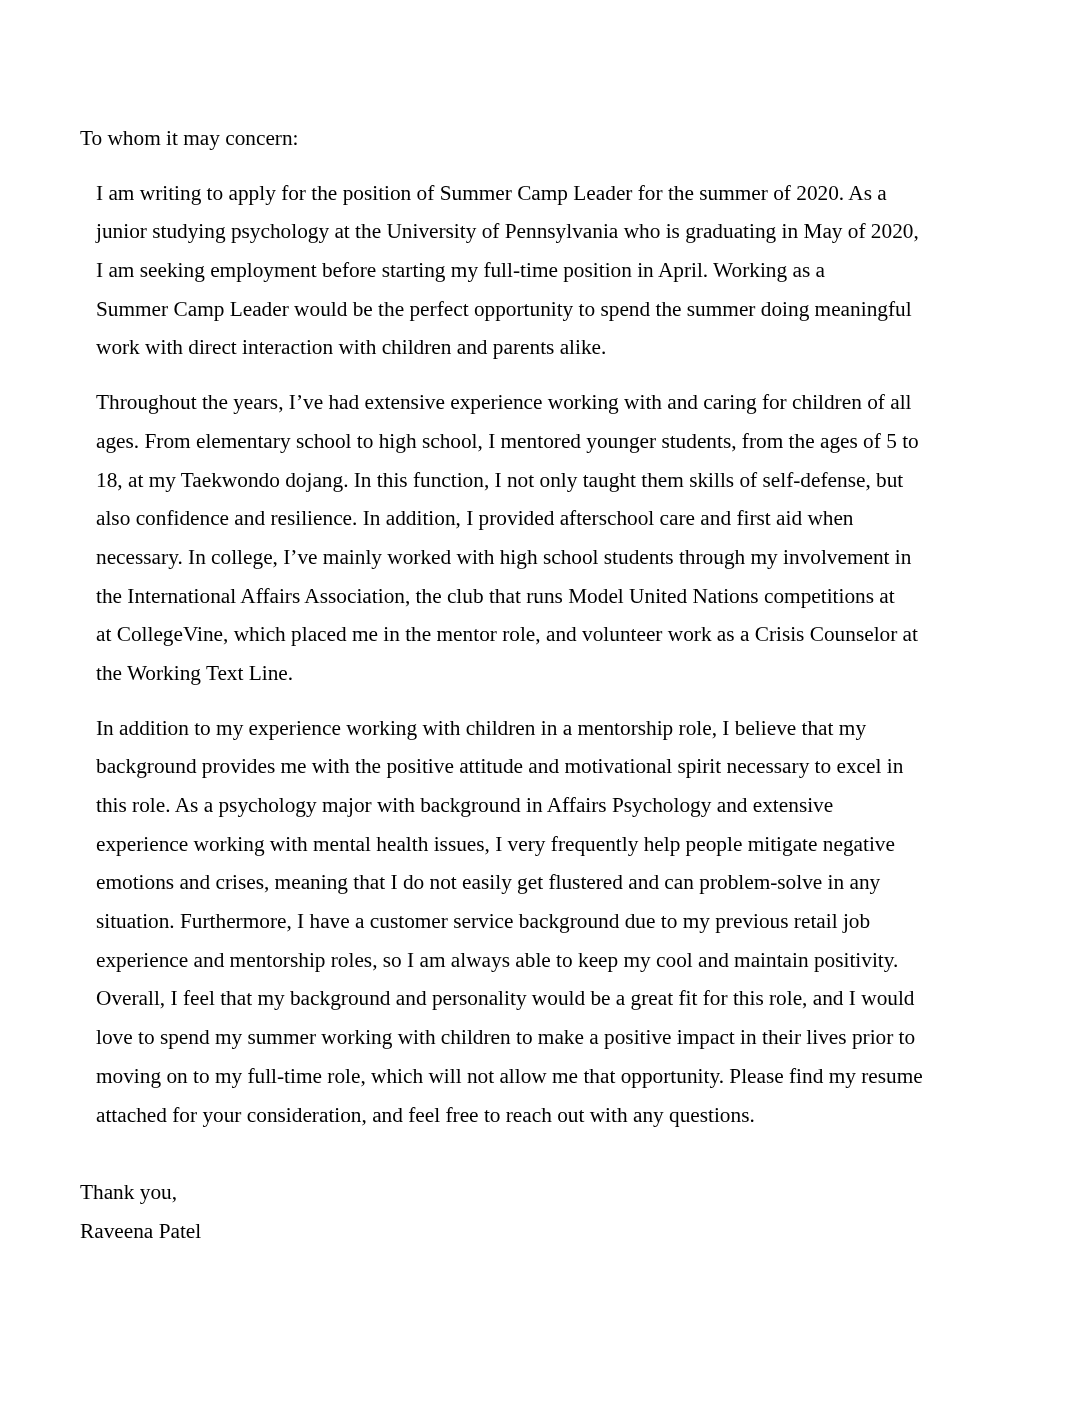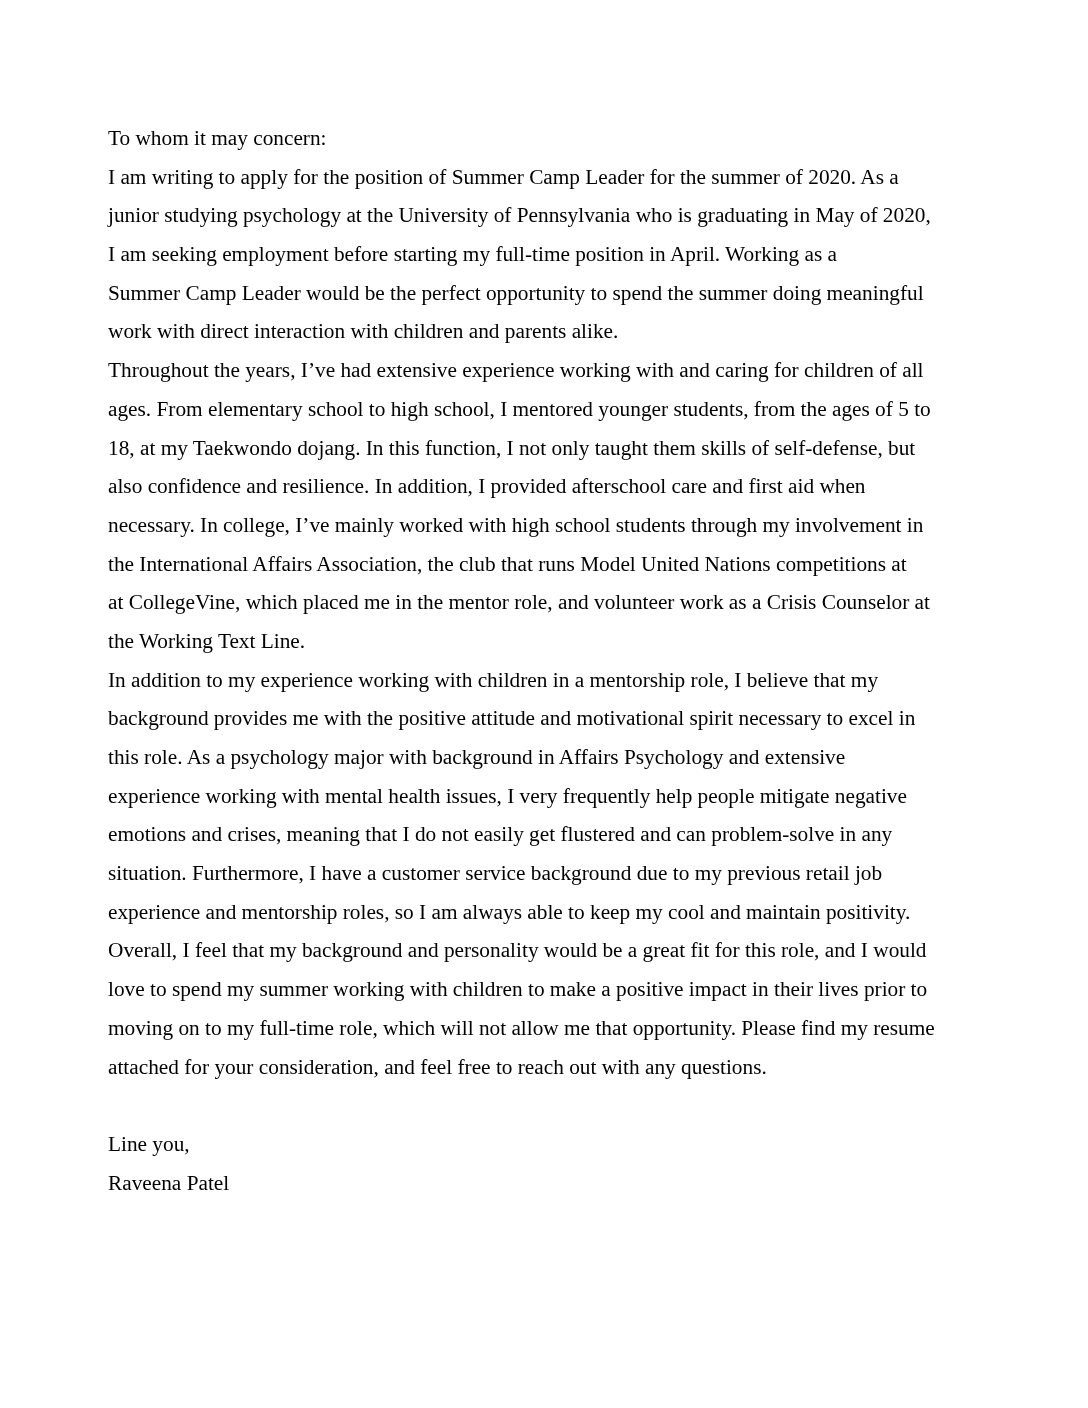--- a/index.html
+++ b/index.html
@@ -6,33 +6,33 @@
     margin: 0;
     padding: 0;
     background: #ffffff;
   }
   .page {
     position: relative;
     box-sizing: border-box;
     width: 1088px;
     height: 1408px;
     background: #ffffff;
-    padding: 119px 118px 0 108px;
+    padding: 119px 118px 0 80px;
     font-family: "Liberation Serif", "DejaVu Serif", serif;
     font-size: 21.3px;
     line-height: 38.7px;
     color: #000000;
     overflow: hidden;
   }
   .line {
     white-space: nowrap;
     height: 38.7px;
   }
   .paragraph {
-    margin: 0;
+    margin: 16px;
   }
   .closing {
     margin-top: 38.7px;
   }
 </style>
 </head>
 <body>
 
 <div class="page">
   <div class="line">To whom it may concern:</div>
@@ -64,16 +64,16 @@
         <div class="line">situation. Furthermore, I have a customer service background due to my previous retail job</div>
         <div class="line">experience and mentorship roles, so I am always able to keep my cool and maintain positivity.</div>
         <div class="line">Overall, I feel that my background and personality would be a great fit for this role, and I would</div>
         <div class="line">love to spend my summer working with children to make a positive impact in their lives prior to</div>
         <div class="line">moving on to my full-time role, which will not allow me that opportunity. Please find my resume</div>
         <div class="line">attached for your consideration, and feel free to reach out with any questions.</div>
       </div>
     </div>
 
   <div class="closing">
-    <div class="line">Line you,</div>
+    <div class="line">Thank you,</div>
     <div class="line">Raveena Patel</div>
   </div>
 </div>
 
 </body></html>

